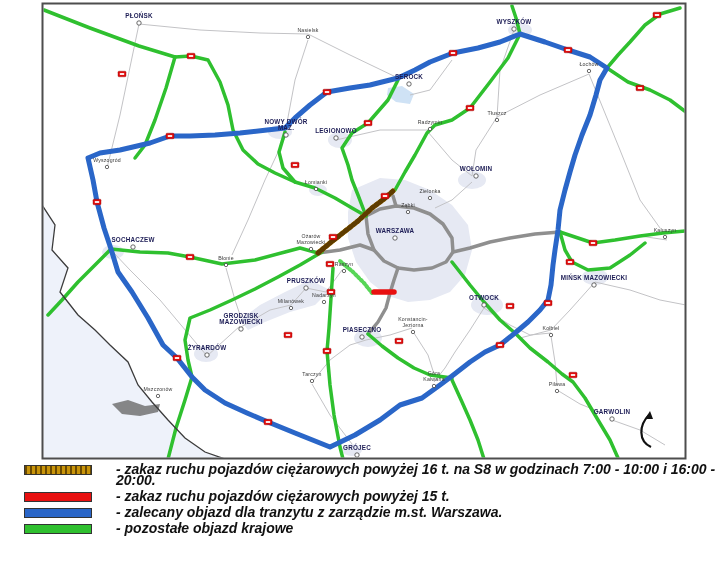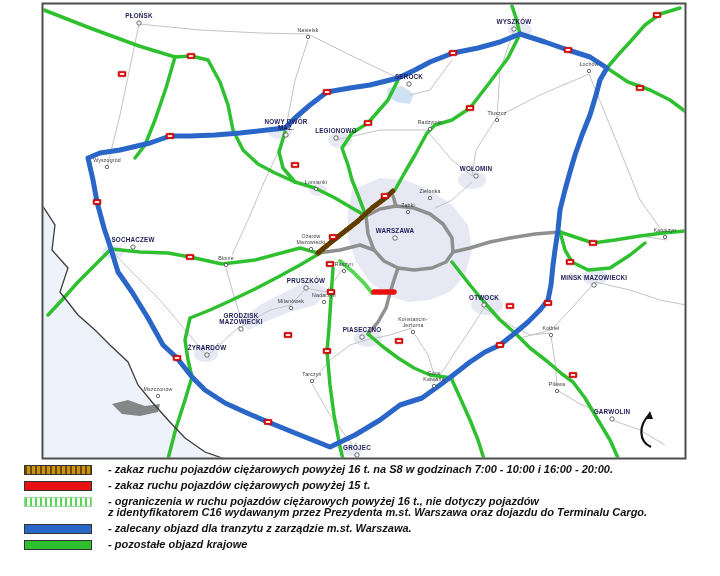--- a/index.html
+++ b/index.html
@@ -8,22 +8,22 @@
   #map-box{position:absolute;left:0;top:0;width:720px;height:462px;}
   #legend{position:absolute;left:24px;top:464px;width:692px;}
   .legend-row{display:flex;align-items:flex-start;margin-bottom:5px;}
   .sw{width:66px;height:8px;border:1px solid #333;flex:none;margin-top:1px;}
   .sw-s8{background:repeating-linear-gradient(90deg,#6b4a00 0 2px,#c8940a 2px 5px);}
   .sw-red{background:#e81010;}
   .sw-restr{border:1px solid #9adb9a;background:repeating-linear-gradient(90deg,#57d657 0 2px,#ffffff 2px 5px);}
   .sw-blue{background:#2a66c8;}
   .sw-green{background:#2fc02f;}
   .sw-gray{background:#8f8f8f;}
-  .legend-label{font-style:italic;font-weight:700;font-size:11px;line-height:11px;color:#111;
-                margin-left:16px;white-space:pre-line;max-width:600px;}
+  .legend-label{font-style:italic;font-weight:700;font-size:14px;line-height:11px;color:#111;
+                margin-left:24px;white-space:pre-line;max-width:600px;}
 </style>
 </head>
 <body>
 
 <div id="stage">
   <div id="map-box">
     <svg id="map-svg" width="720" height="462" viewBox="0 0 720 462">
         <rect x="42.5" y="3.5" width="643" height="455" fill="#ffffff"></rect>
         <defs>
           <clipPath id="mapclip">
@@ -254,25 +254,20 @@
   <div id="legend">
     <div class="legend-row">
       <div class="sw sw-s8"></div>
       <div class="legend-label">- zakaz ruchu pojazdów ciężarowych powyżej 16 t. na S8 w godzinach 7:00 - 10:00 i 16:00 - 20:00.</div>
     </div>
     <div class="legend-row">
       <div class="sw sw-red"></div>
       <div class="legend-label">- zakaz ruchu pojazdów ciężarowych powyżej 15 t.</div>
     </div>
     <div class="legend-row">
-      <div class="sw sw-restr"></div>
-      <div class="legend-label">- ograniczenia w ruchu pojazdów ciężarowych powyżej 16 t., nie dotyczy pojazdów
-  z identyfikatorem C16 wydawanym przez Prezydenta m.st. Warszawa oraz dojazdu do Terminalu Cargo.</div>
-    </div>
-    <div class="legend-row">
       <div class="sw sw-blue"></div>
       <div class="legend-label">- zalecany objazd dla tranzytu z zarządzie m.st. Warszawa.</div>
     </div>
     <div class="legend-row">
       <div class="sw sw-green"></div>
       <div class="legend-label">- pozostałe objazd krajowe</div>
     </div>
   </div>
 </div>
 

